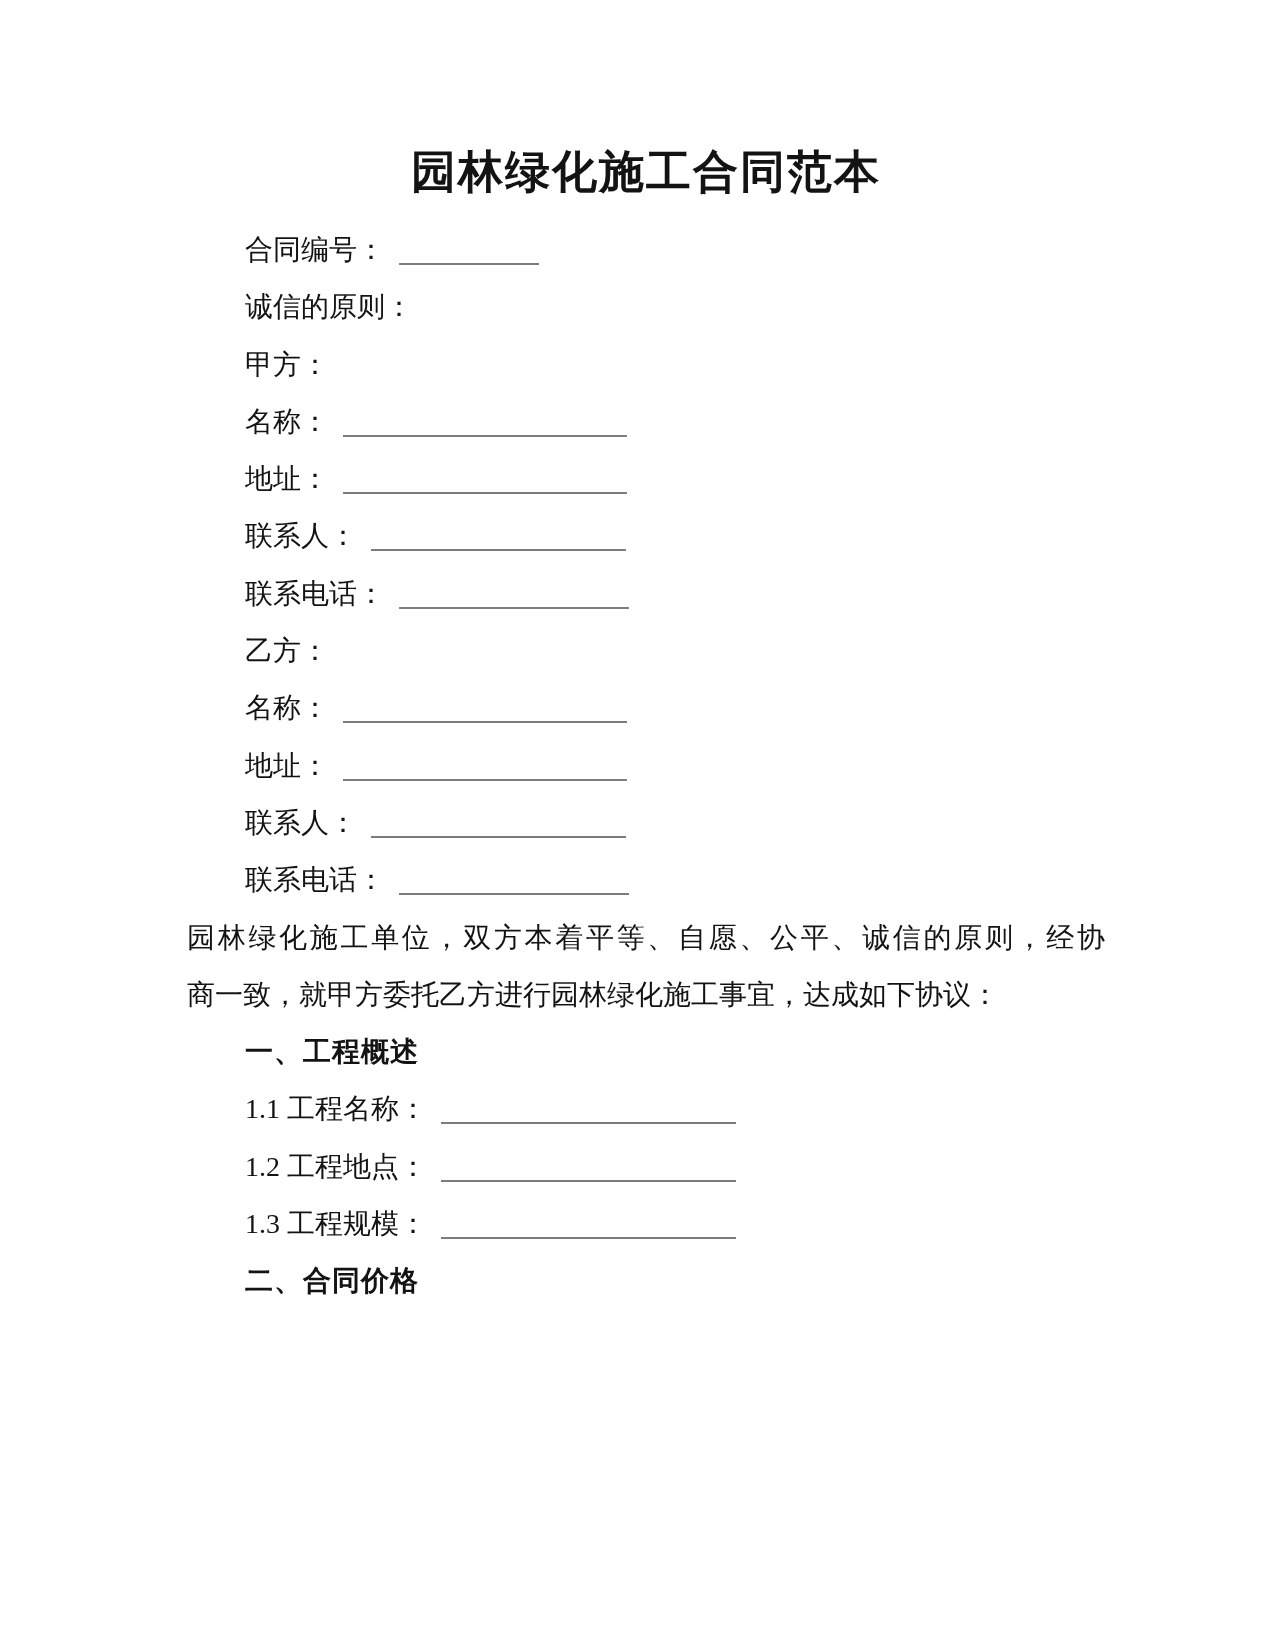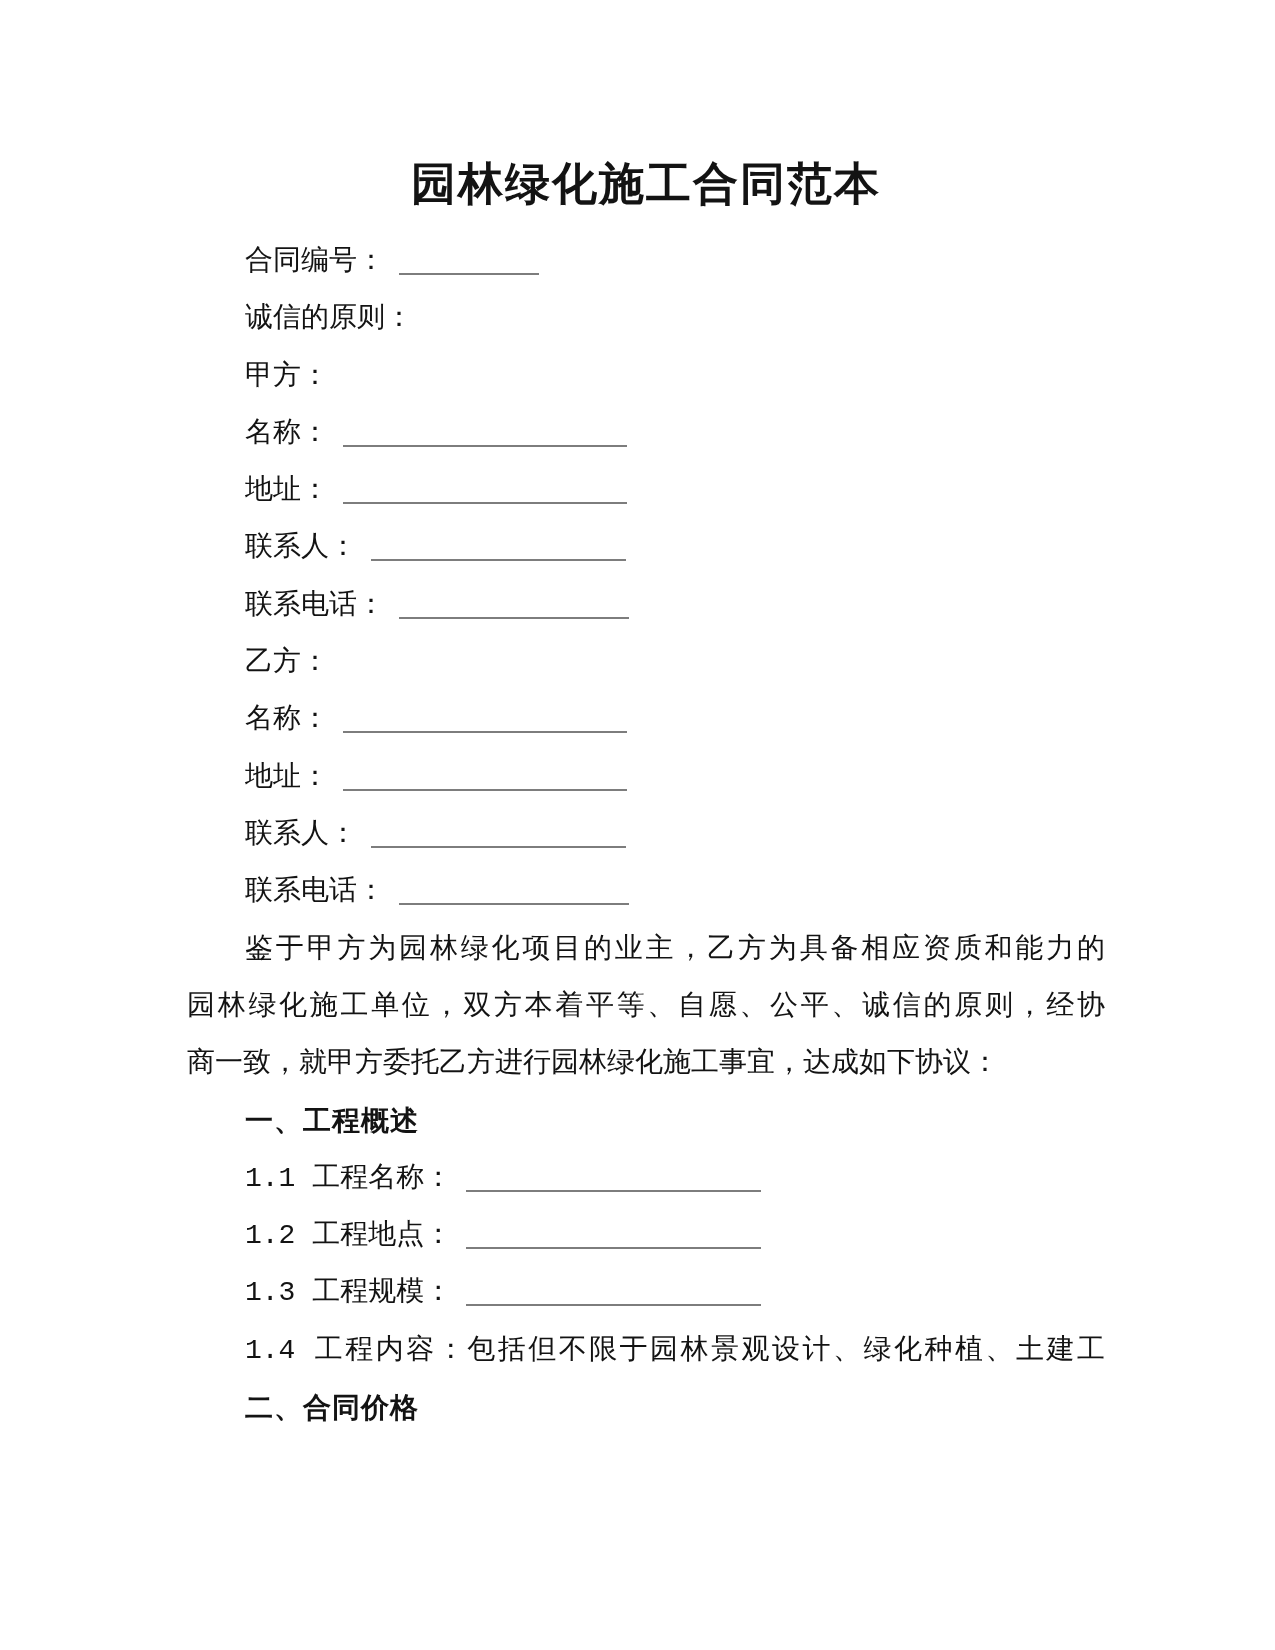--- a/index.html
+++ b/index.html
@@ -10,32 +10,32 @@
     height: 1650px;
     box-sizing: border-box;
     background: #ffffff;
     padding: 139px 170px 0 187px;
     overflow: hidden;
     color: #131313;
     font-family: "Liberation Serif", "DejaVu Serif", serif;
   }
 
   .title {
-    margin: 12px;
+    margin: 0;
     font-size: 45px;
     line-height: 66px;
     font-weight: bold;
     text-align: center;
     letter-spacing: 2px;
     white-space: nowrap;
   }
 
   .body { margin-top: 16px; font-size: 28px; line-height: 57.3px; }
 
-  .line { white-space: nowrap; font-family: Liberation Mono, monospace; }
+  .line { white-space: nowrap; }
   .indent { padding-left: 58px; }
 
   
   .just {
     white-space: normal;
     text-align: justify;
     text-align-last: justify;
   }
   .ti { text-indent: 58px; }
 
@@ -102,36 +102,34 @@
     </div>
 
     <div class="line indent">
       <span>联系人：</span><span class="blank w255"></span>
     </div>
 
     <div class="line indent">
       <span>联系电话：</span><span class="blank w230"></span>
     </div>
 
-    <div class="line just ti">鉴于甲方为园林绿化项目的业主，乙方为具备相应资质和能力的</div>
     <div class="line just">园林绿化施工单位，双方本着平等、自愿、公平、诚信的原则，经协</div>
     <div class="line">商一致，就甲方委托乙方进行园林绿化施工事宜，达成如下协议：</div>
 
     <div class="line indent heading">一、工程概述</div>
 
     <div class="line indent">
       <span>1.1 工程名称：</span><span class="blank w295"></span>
     </div>
 
     <div class="line indent">
       <span>1.2 工程地点：</span><span class="blank w295"></span>
     </div>
 
     <div class="line indent">
       <span>1.3 工程规模：</span><span class="blank w295"></span>
     </div>
 
-    <div class="line just ti">1.4 工程内容：包括但不限于园林景观设计、绿化种植、土建工</div>
 
     <div class="line indent heading">二、合同价格</div>
 
   </div>
 </div>
 
 </body></html>

